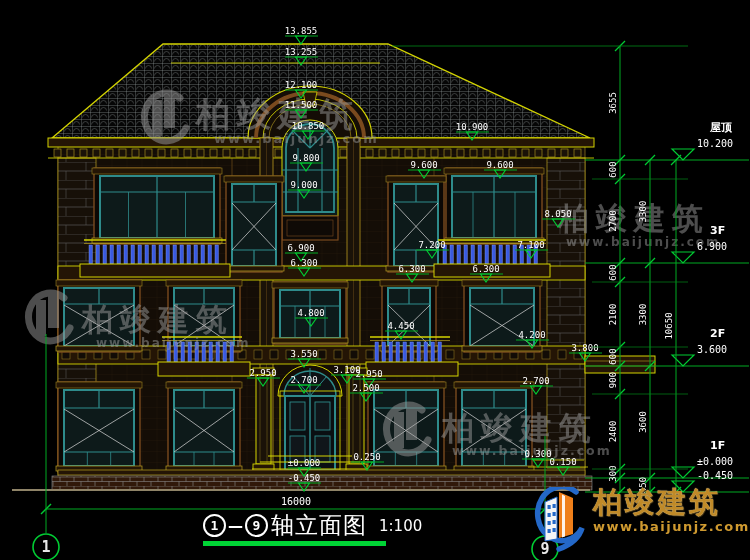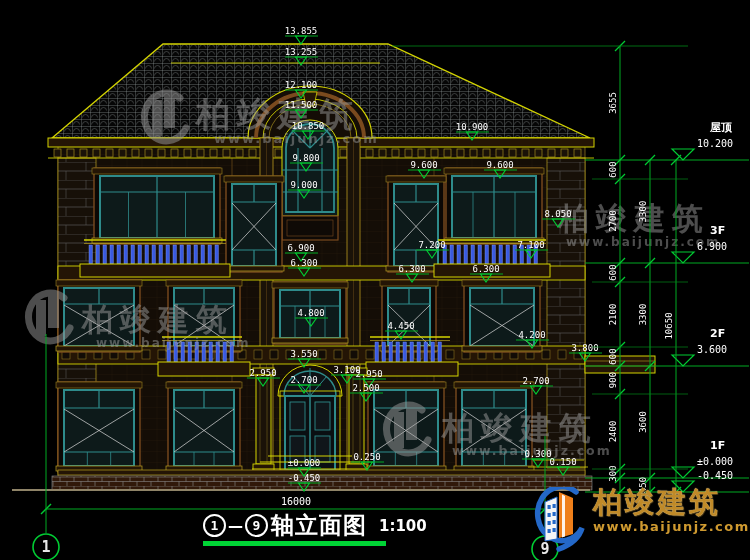--- a/index.html
+++ b/index.html
@@ -12,22 +12,22 @@
   .ax-num{font:bold 15px "DejaVu Sans Mono",monospace;fill:#e8e8e8;}
   .wm-text{fill:#9a9a9a;font-weight:bold;letter-spacing:7px;font-family:"DejaVu Sans",sans-serif;}
   .wm-url{fill:#9a9a9a;font-weight:bold;letter-spacing:2px;font-family:"DejaVu Sans",sans-serif;}
   #wm-layer{opacity:.5;}
   
   .titlebar{position:absolute;left:203px;top:514px;display:flex;align-items:center;
             gap:3px;color:#fff;}
   .axcirc{width:19px;height:19px;border:2px solid #fff;border-radius:50%;display:flex;
           align-items:center;justify-content:center;font:bold 13px "DejaVu Sans Mono",monospace;}
   .tdash{font-weight:bold;font-size:15px;margin:0 -1px;}
-  .tname{font-size:23px;font-weight:bold;letter-spacing:1px;line-height:1;}
-  .tscale{font-size:15px;font-weight:bold;margin-left:9px;}
+  .tname{font-size:23px;font-weight:normal;letter-spacing:1px;line-height:1;}
+  .tscale{font-size:15px;font-weight:normal;margin-left:9px;}
   .underline{position:absolute;left:203px;top:541px;width:183px;height:5px;background:#00d435;}
   
   .brand{position:absolute;left:531px;top:487px;display:flex;align-items:flex-start;}
   .brandtext{margin-left:4px;}
   .brandname{font-size:29px;font-weight:bold;color:#c08a28;letter-spacing:3px;line-height:1.1;
              text-shadow:0 0 1px #ffeebb,1px 1px 0 #3a2808;}
   .brandurl{font-size:13px;font-weight:bold;color:#cf9a30;letter-spacing:1.5px;margin-top:0px;}
 </style>
 </head>
 <body>

